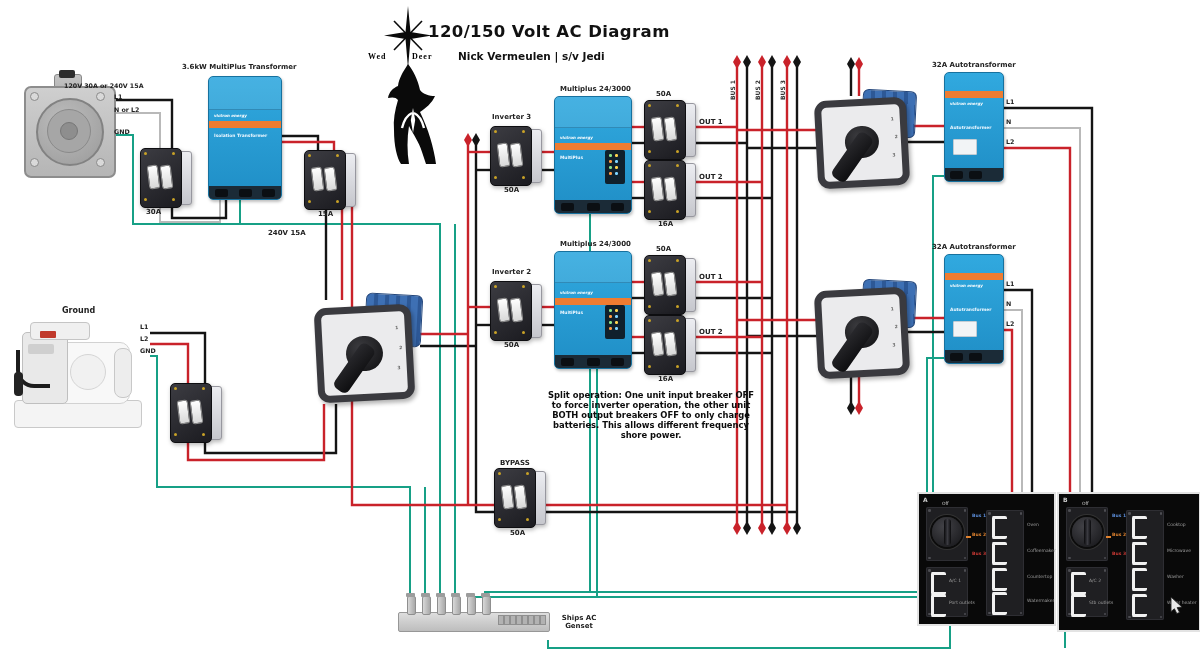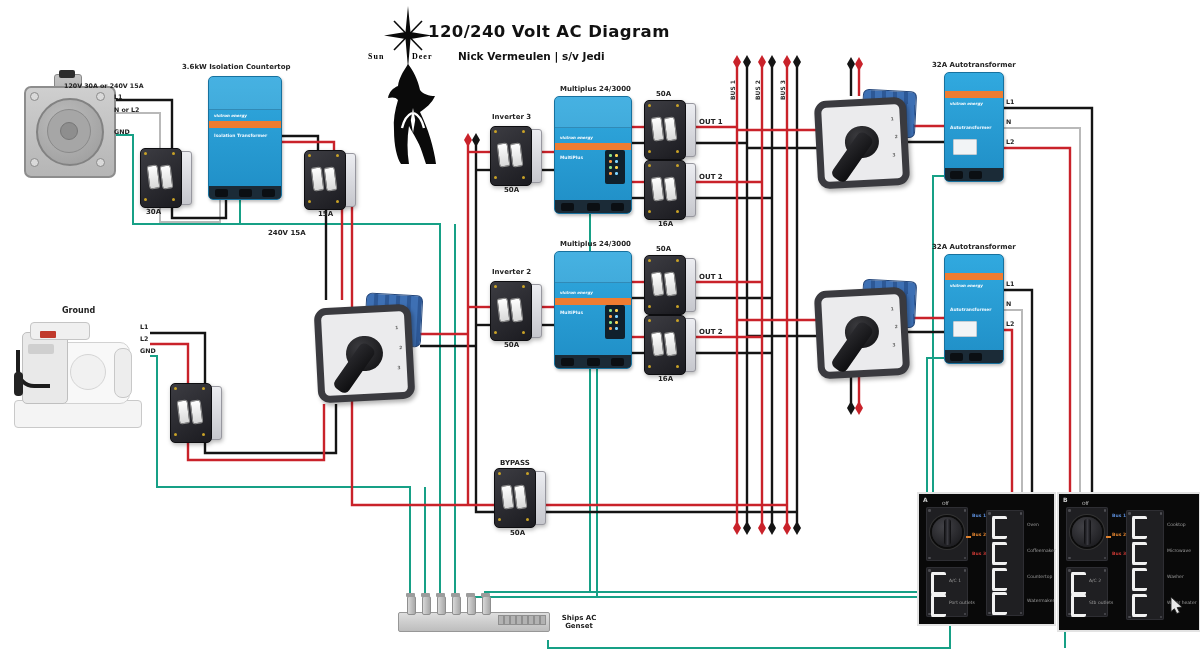--- a/index.html
+++ b/index.html
@@ -215,35 +215,35 @@
       <path d="M787,55 L791,62 L787,69 L783,62 Z"></path>
         <path d="M737,521 L741,528 L737,535 L733,528 Z"></path>
       <path d="M762,521 L766,528 L762,535 L758,528 Z"></path>
         <path d="M787,521 L791,528 L787,535 L783,528 Z"></path>
       <path d="M468,133 L472,140 L468,147 L464,140 Z"></path>
         <path d="M859,57 L863,64 L859,71 L855,64 Z"></path>
       <path d="M859,401 L863,408 L859,415 L855,408 Z"></path>
     </g>
   </svg>
 
-  <div class="title">120/240 Volt AC Diagram</div>
+  <div class="title">120/150 Volt AC Diagram</div>
   <div class="subtitle">Nick Vermeulen | s/v Jedi</div>
   <svg class="comp" style="left:362px;top:6px;z-index:3" width="92" height="162" viewBox="0 0 92 162">
     <polygon points="46,0 48.5,26 70,29.5 48.5,33 46,62 43.5,33 22,29.5 43.5,26" fill="#0a0a0a"></polygon>
     <line x1="32" y1="15" x2="60" y2="44" stroke="#0a0a0a" stroke-width="1.6"></line>
     <line x1="60" y1="15" x2="32" y2="44" stroke="#0a0a0a" stroke-width="1.6"></line>
     <path fill="#0a0a0a" d="M46,58 C41,66 37,72 36,80 C31,82 27,86 26,92 C30,91 34,91 36,94
       C33,104 31,114 32,124 C32,140 35,152 39,158 L47,158 C45,146 45,132 47,120
       C51,128 57,136 60,146 L64,158 L74,158 C72,142 66,122 58,106 C64,102 70,97 73,90
       C67,90 61,88 58,84 C56,74 51,64 46,58 Z"></path>
     <path d="M40,122 Q43,110 50,107" stroke="#fff" fill="none" stroke-width="2.4"></path>
     <path d="M62,122 Q59,110 52,107" stroke="#fff" fill="none" stroke-width="2.4"></path>
     <polygon points="51,102 53.2,114 51,127 48.8,114" fill="#fff"></polygon>
   </svg>
-  <span class="logotxt" style="left:368px;top:52px">Sun</span>
+  <span class="logotxt" style="left:368px;top:52px">Wed</span>
   <span class="logotxt" style="left:412px;top:52px">Deer</span>
 
   <div class="comp" style="left:24px;top:70px;width:96px;height:108px">
     <div class="inlet-plug" style="left:30px;top:4px"></div>
     <div class="inlet-cap" style="left:35px;top:0px"></div>
     <div class="inlet-plate" style="left:0px;top:16px"></div>
     <div class="hole" style="left:6px;top:22px"></div>
       <div class="hole" style="left:72px;top:22px"></div>
     <div class="hole" style="left:6px;top:88px"></div>
       <div class="hole" style="left:72px;top:88px"></div>
@@ -261,21 +261,21 @@
       <div class="brk-face"></div>
     <span class="tog t1"></span>
       <span class="tog t2"></span>
     <i class="scr s1"></i>
       <i class="scr s2"></i>
       <i class="scr s3"></i>
       <i class="scr s4"></i>
   </div>
   <span class="lab" style="left:146px;top:208px">30A</span>
 
-  <span class="lab" style="left:182px;top:63px">3.6kW Isolation Countertop</span>
+  <span class="lab" style="left:182px;top:63px">3.6kW MultiPlus Transformer</span>
   <div class="vbox" style="left:208px;top:76px;width:72px;height:122px">
     <div class="vcover"></div>
     <div class="vstripe" style="top:44px"></div>
     <span class="vbrand" style="top:36px">victron energy</span>
     <span class="vname" style="top:56px">Isolation Transformer</span>
     <div class="vbase">
         <i></i>
         <i></i>
         <i></i>
       </div>
@@ -507,20 +507,21 @@
     <div class="vbase">
         <i></i>
         <i></i>
       </div>
   </div>
   <span class="slab" style="left:1006px;top:280px">L1</span>
   <span class="slab" style="left:1006px;top:300px">N</span>
   <span class="slab" style="left:1006px;top:320px">L2</span>
 
   <div class="notes">
+    <p>Split operation: One unit input breaker OFF to force inverter operation, the other unit BOTH output breakers OFF to only charge batteries. This allows different frequency shore power.</p>
   </div>
 
   <div class="gbus" style="left:398px;top:600px;width:150px;height:40px">
     <div class="bar"></div>
     <div class="stud" style="left:9px">
         <i></i>
       </div>
       <div class="stud" style="left:24px">
         <i></i>
       </div>

